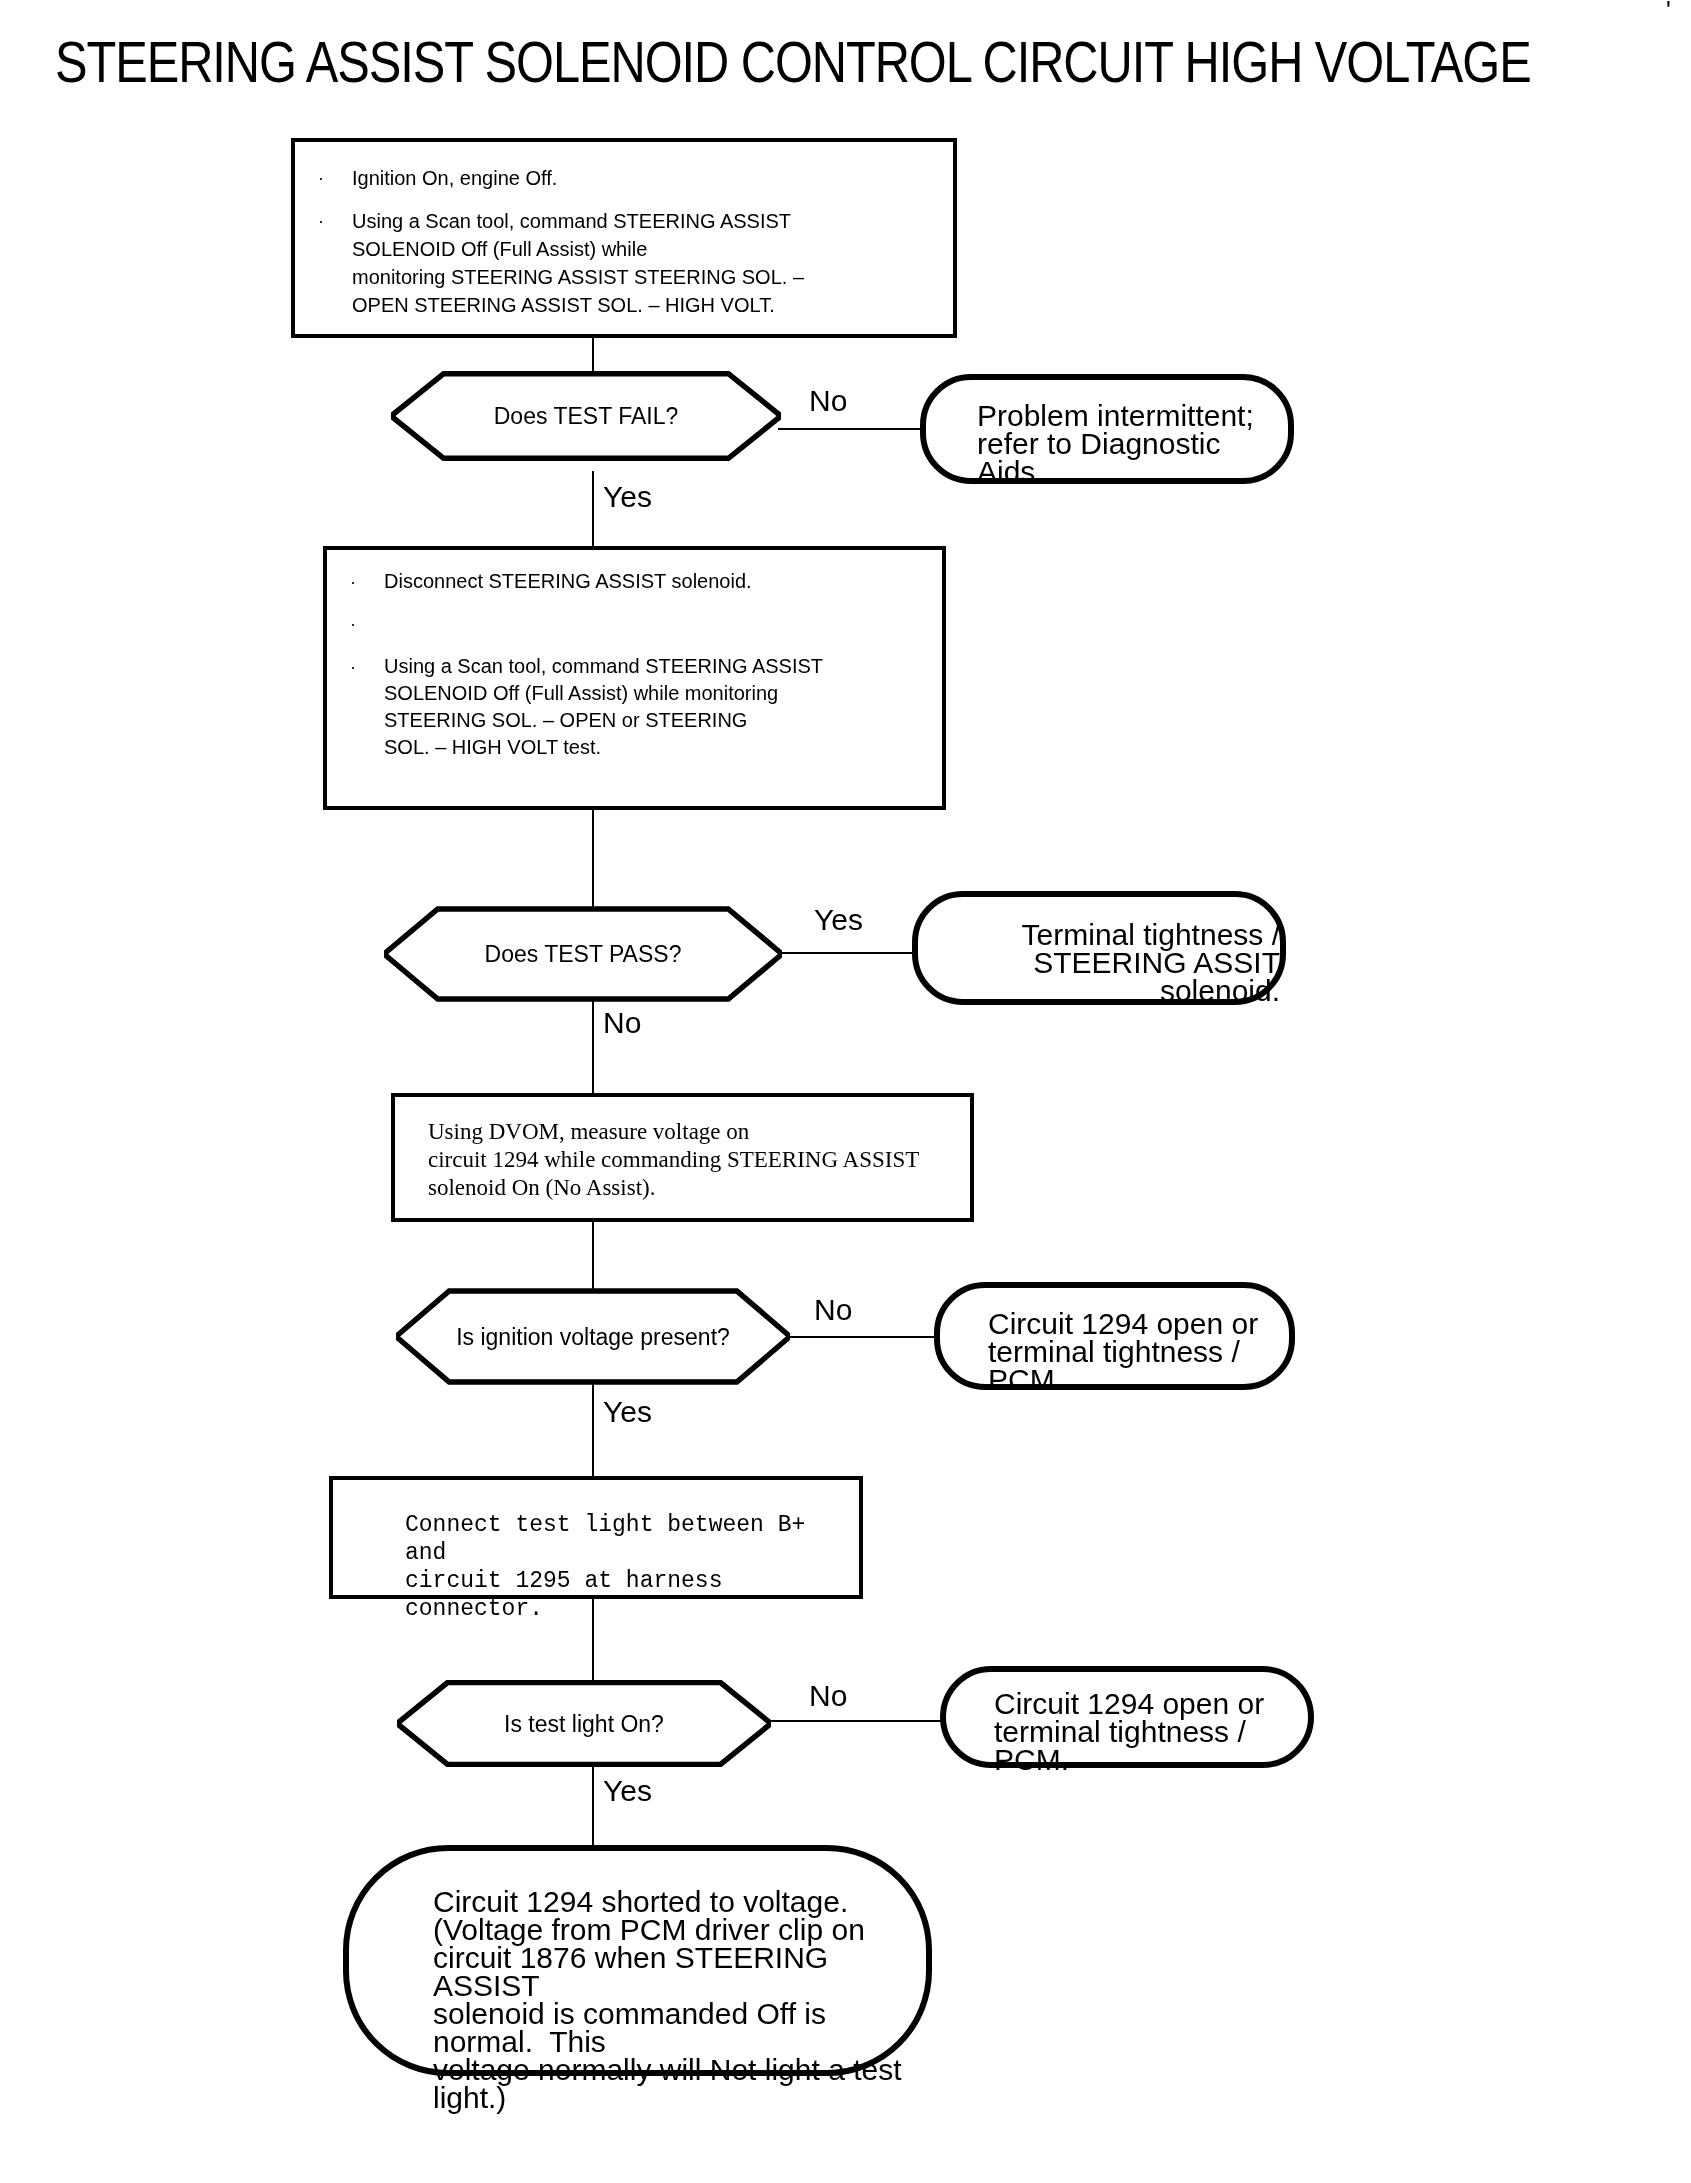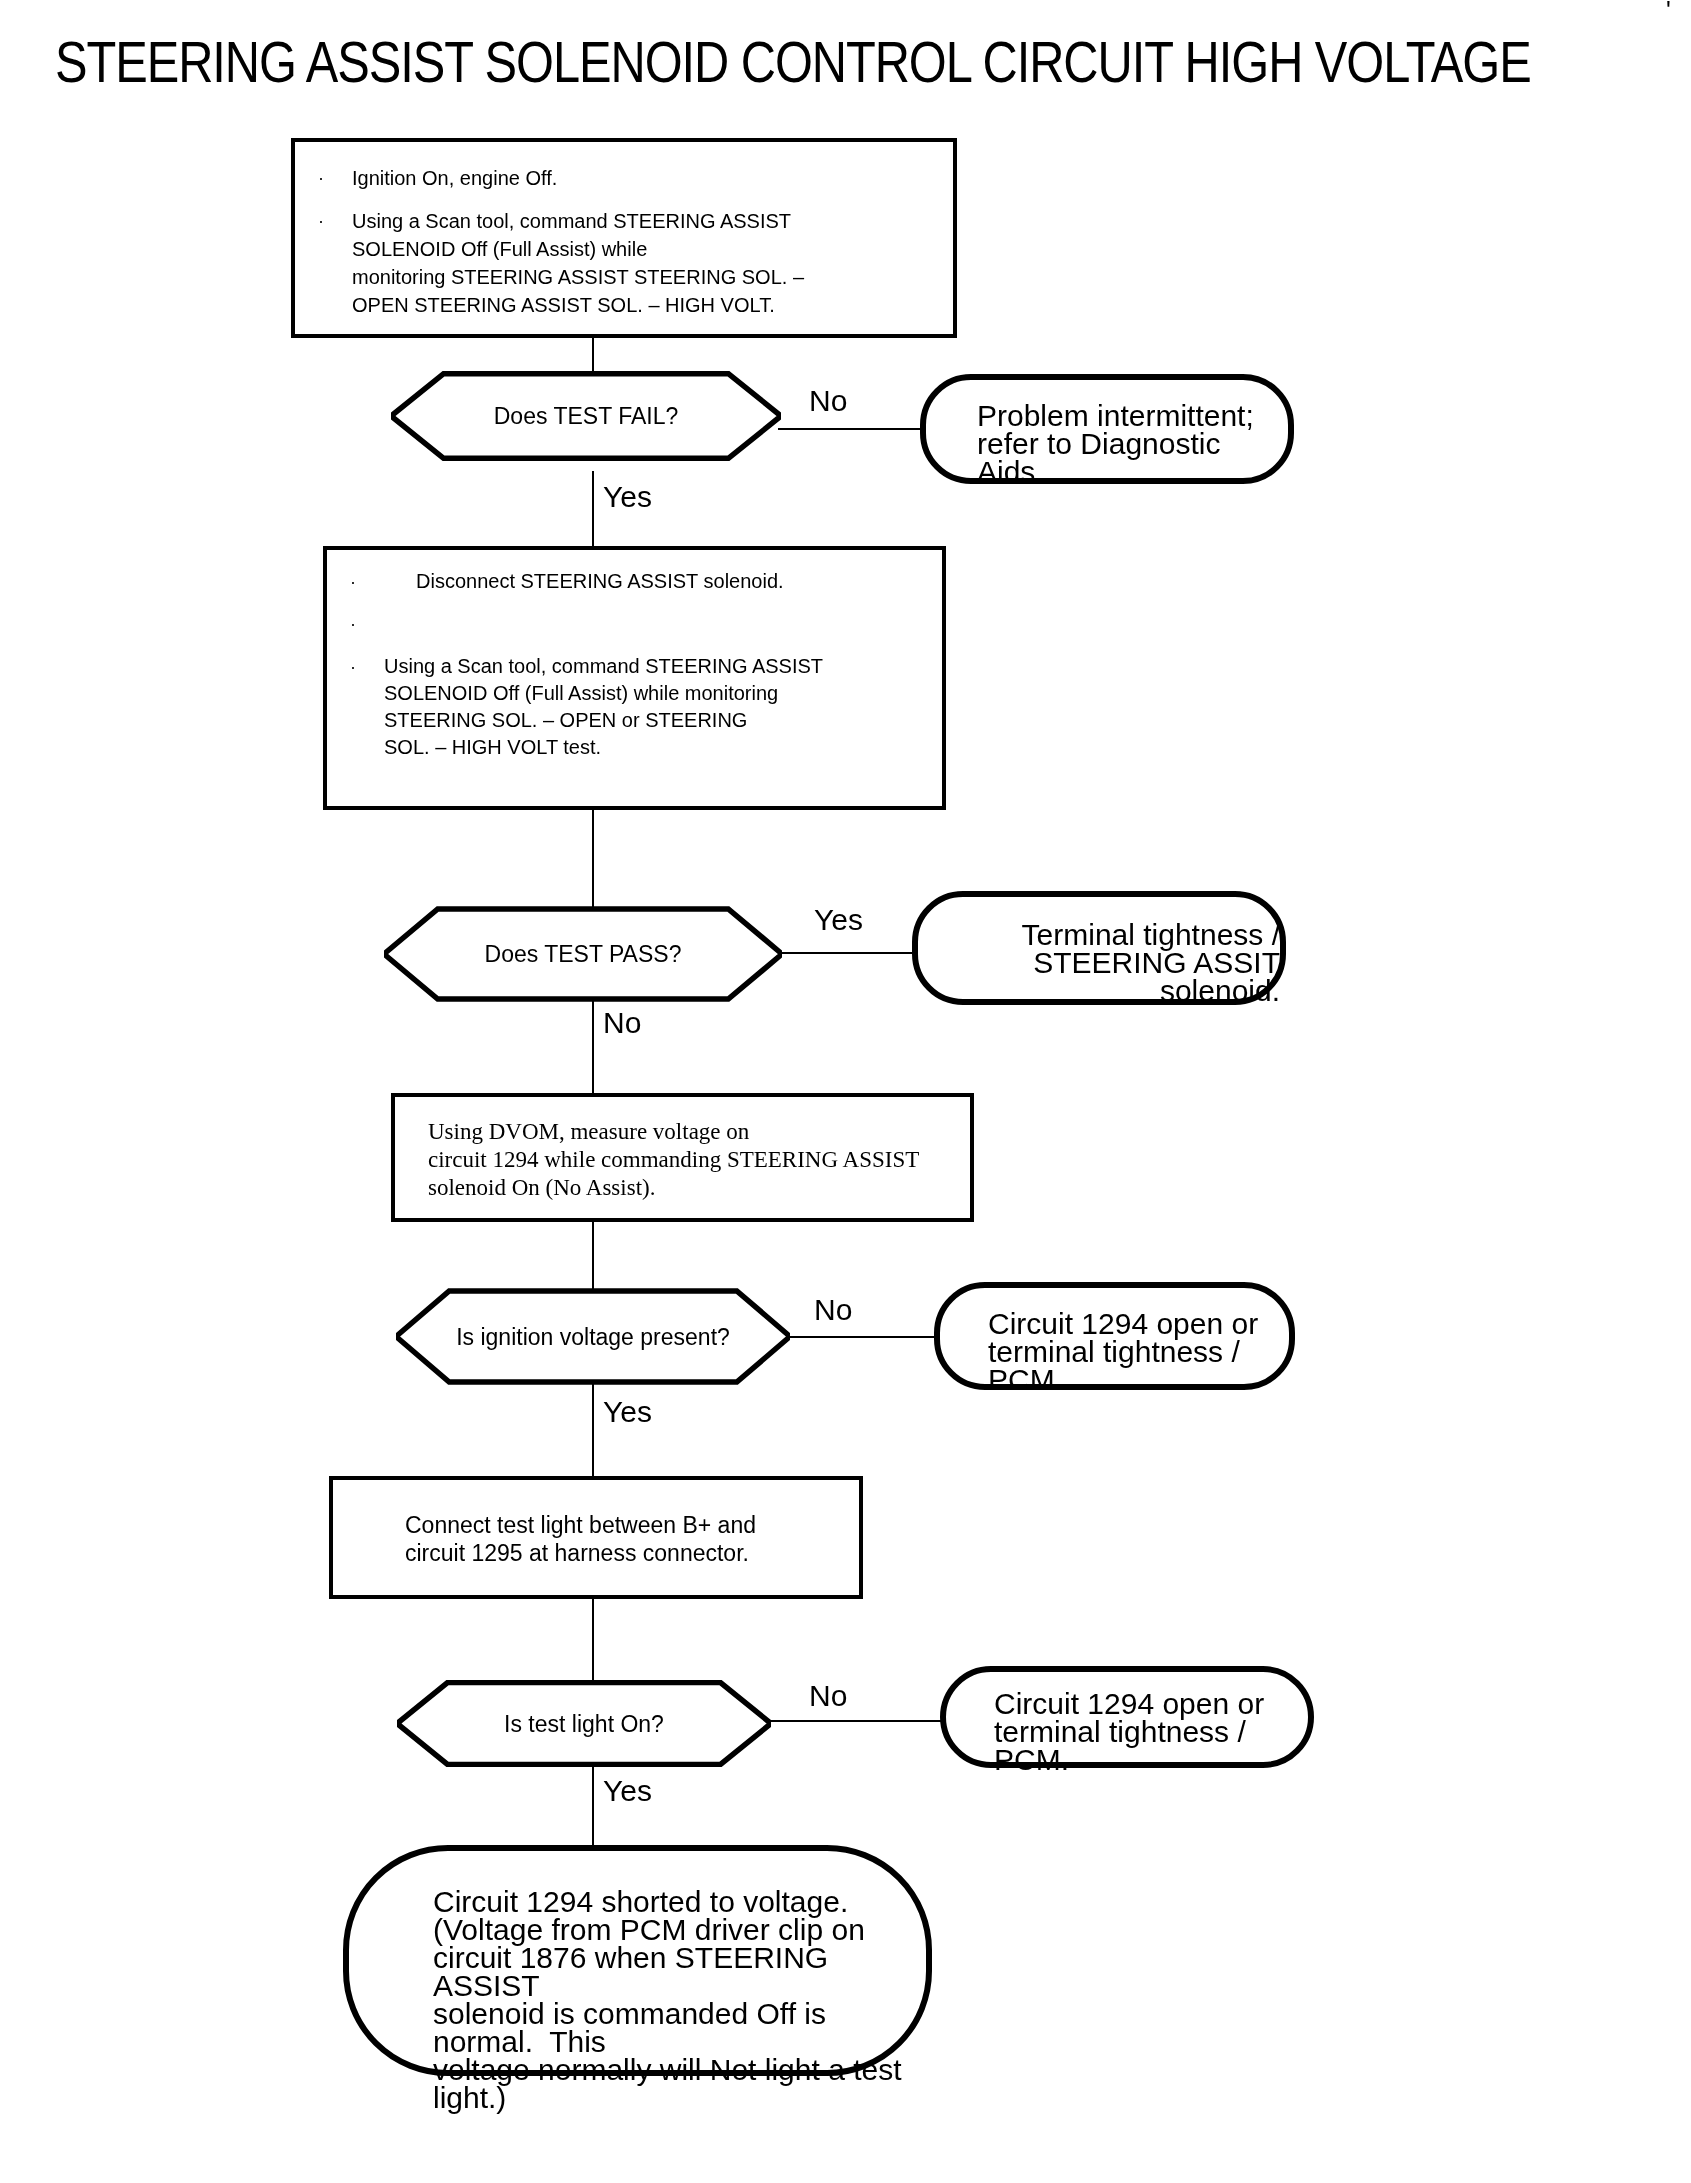--- a/index.html
+++ b/index.html
@@ -88,21 +88,21 @@
 
   <div class="oval" style="left:920px;top:374px;width:374px;height:110px;">
     <div class="t" style="left:51px;top:21.7px;">Problem intermittent;
 refer to Diagnostic Aids.</div>
   </div>
 
   <div class="pbox" style="left:323px;top:546px;width:623px;height:264px;">
     <div class="inner" style="padding-top:18px;">
       <div class="bitem" style="margin-bottom:14.4px;">
         <span class="bdot">·</span>
-        <span class="btext" style="line-height:27px;margin-left:32px;">Disconnect STEERING ASSIST solenoid.</span>
+        <span class="btext" style="line-height:27px;">Disconnect STEERING ASSIST solenoid.</span>
       </div>
       <div class="bitem" style="margin-bottom:14.4px;">
         <span class="bdot">·</span>
       </div>
       <div class="bitem">
         <span class="bdot">·</span>
         <span class="btext" style="line-height:27px;">Using a Scan tool, command STEERING ASSIST
 SOLENOID Off (Full Assist) while monitoring
 STEERING SOL. – OPEN or STEERING
 SOL. – HIGH VOLT test.</span>
@@ -138,21 +138,21 @@
   </div>
   <div class="elabel" style="left:814px;top:1293px;">No</div>
   <div class="elabel" style="left:603px;top:1395px;">Yes</div>
 
   <div class="oval" style="left:934px;top:1282px;width:361px;height:108px;">
     <div class="t" style="left:48px;top:21.7px;">Circuit 1294 open or
 terminal tightness / PCM.</div>
   </div>
 
   <div class="pbox" style="left:329px;top:1476px;width:534px;height:123px;">
-    <div class="ptext" style="left:72px;top:31px;">Connect test light between B+ and
+    <div class="ptext" style="left:72px;top:31px;font-family:Liberation Mono, monospace;">Connect test light between B+ and
 circuit 1295 at harness connector.</div>
   </div>
 
   <div class="hex" style="left:397px;top:1680px;width:374px;height:87px;">
     <svg viewBox="0 0 100 100" preserveAspectRatio="none">
       <polygon points="0,50 13.5,3 86.5,3 100,50 86.5,97 13.5,97" fill="#ffffff" stroke="#000000" stroke-width="5.5" vector-effect="non-scaling-stroke"></polygon>
     </svg>
     <div class="q">Is test light On?</div>
   </div>
   <div class="elabel" style="left:809px;top:1679px;">No</div>

